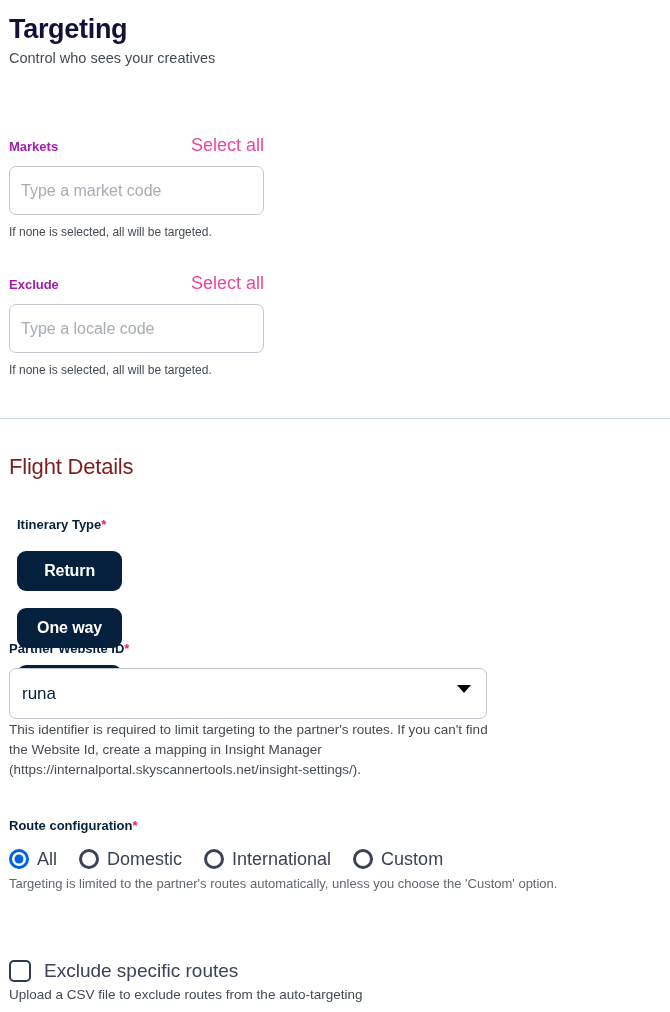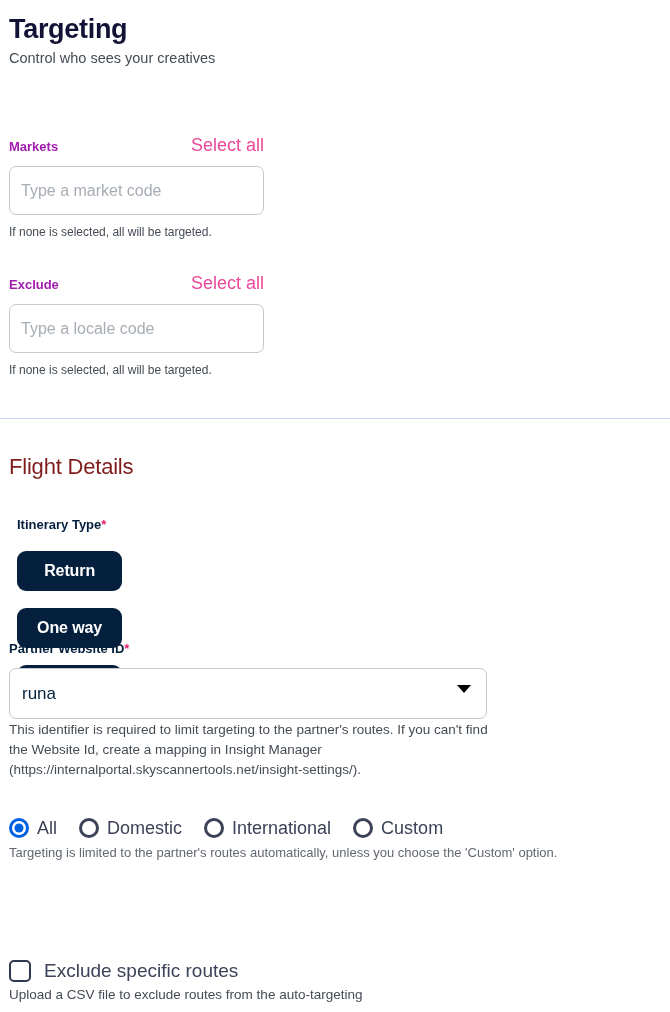--- a/index.html
+++ b/index.html
@@ -299,21 +299,24 @@
     <div class="select-wrap" style="margin-top:10px;">
       <div class="select-box">
         <span>runa</span>
       </div>
       <span class="select-caret"></span>
     </div>
     <div class="help-block" style="margin-top:10px;">This identifier is required to limit targeting to the partner's routes. If you can't find the Website Id, create a mapping in Insight Manager (https://internalportal.skyscannertools.net/insight-settings/).</div>
   </div>
 
   <div class="abs" style="left:9px; top:817px;">
-    <div class="radio-row" style="margin-top:1px;">
+    <div class="req-label">
+      <span>Route configuration</span><span class="req-star">*</span>
+    </div>
+    <div class="radio-row" style="margin-top:14px;">
       <label class="radio-item">
         <span class="radio-dot selected"></span>
         <span class="radio-text">All</span>
       </label>
       <label class="radio-item">
         <span class="radio-dot"></span>
         <span class="radio-text">Domestic</span>
       </label>
       <label class="radio-item">
         <span class="radio-dot"></span>

